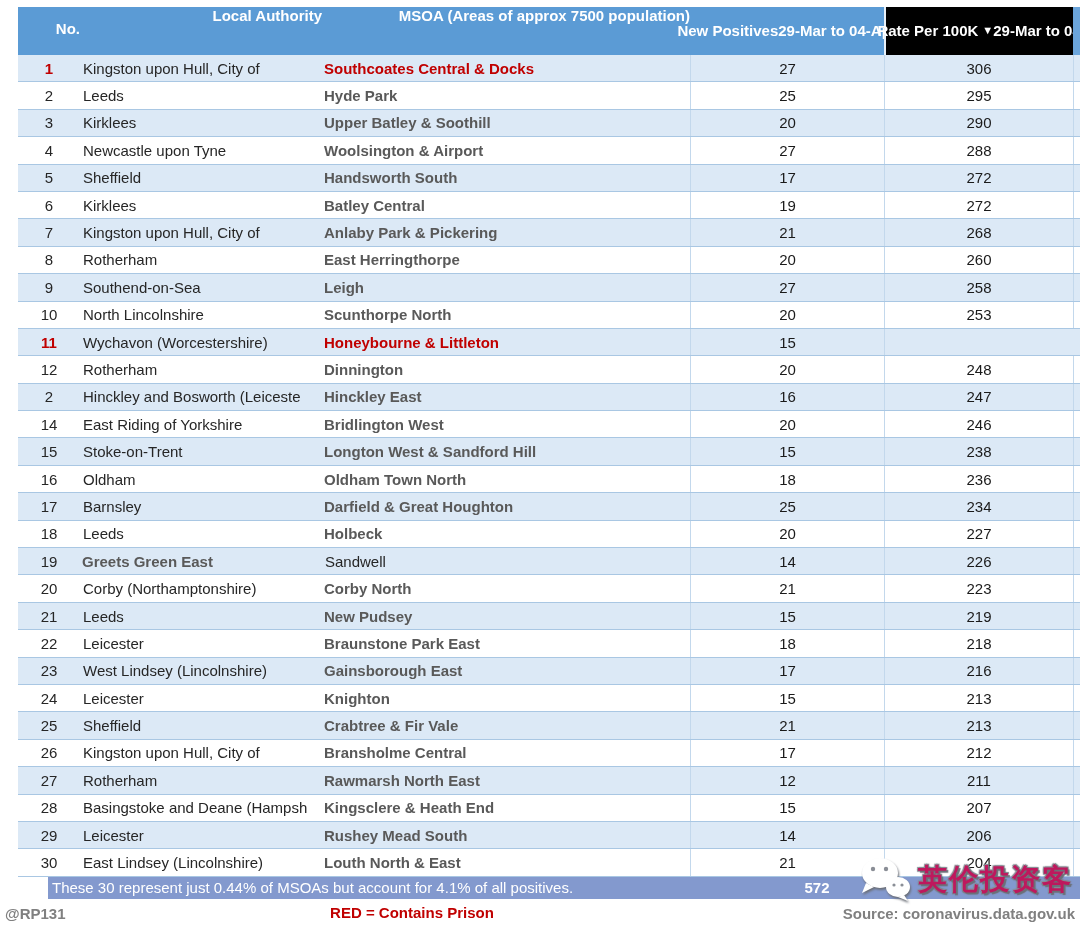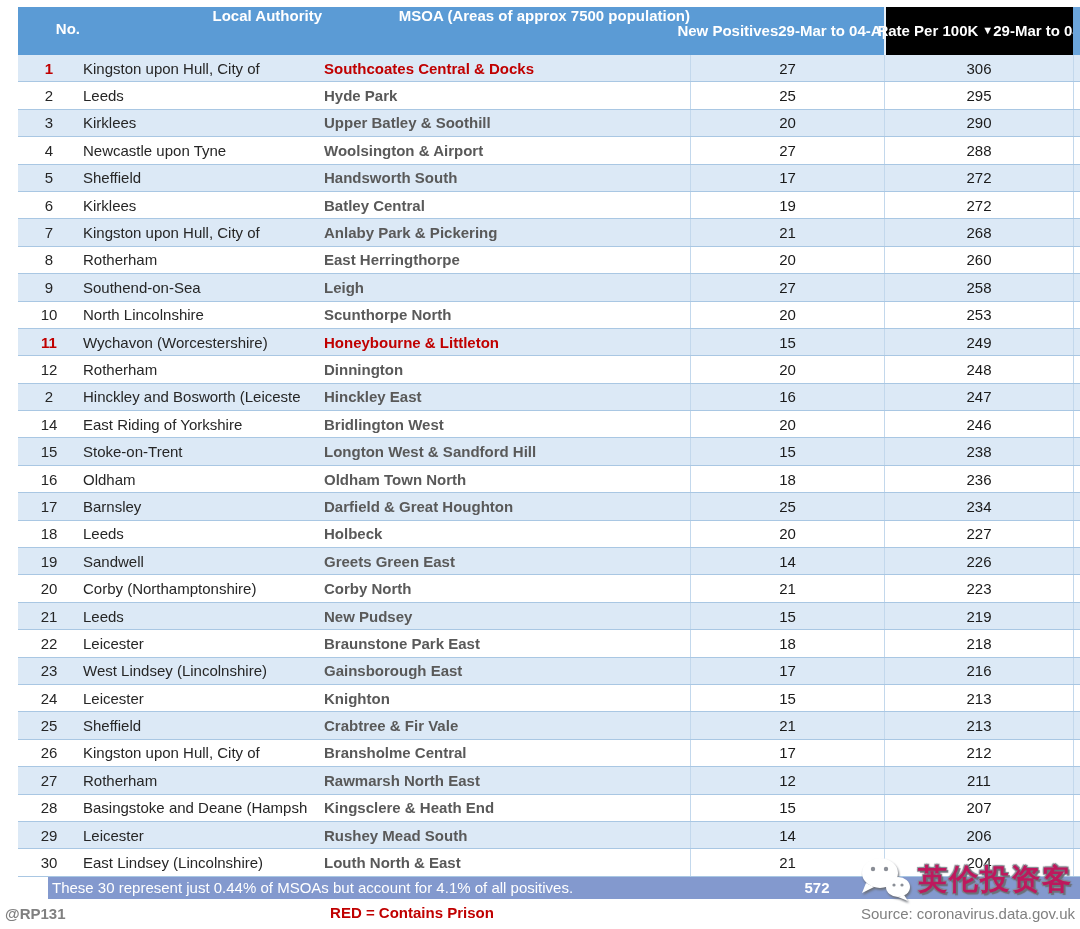--- a/index.html
+++ b/index.html
@@ -47,21 +47,21 @@
     align-items:center;
     margin-left:30px;
   }
   .tfoot .fcell{display:flex;align-items:center;height:100%;white-space:nowrap;overflow:hidden;}
   .f-note{grid-column:1 / span 3;padding-left:4px;}
   .f-total{justify-content:center;font-weight:bold;}
   
   .bottom-bar{position:absolute;left:0;top:899px;width:1080px;height:30px;background:#ffffff;font-size:15px;}
   .handle{position:absolute;left:5px;top:6px;color:#808080;font-weight:bold;}
   .legend-red{position:absolute;left:412px;top:5px;transform:translateX(-50%);color:#C00000;font-weight:bold;}
-  .source{position:absolute;right:5px;top:6px;color:#808080;font-weight:normal;}
+  .source{position:absolute;right:5px;top:6px;color:#808080;font-weight:bold;}
   
   .watermark{
     position:absolute;left:860px;top:856px;width:215px;height:48px;
     display:flex;align-items:center;z-index:5;pointer-events:none;
   }
   .wm-text{
     color:#be185d;font-size:29px;font-weight:bold;letter-spacing:2px;white-space:nowrap;
     text-shadow:2px 2px 1px #6b6f77,-1px -1px 1px #8a8e96,1px -1px 1px #7a7e86,-1px 1px 1px #7a7e86;
   }
   .wm-icon{margin-right:6px;flex:0 0 auto;filter:drop-shadow(1px 2px 1px #6b6f77);}
@@ -171,21 +171,20 @@
         <div class="cell c-msoa">Scunthorpe North</div>
         <div class="cell c-np">20</div>
         <div class="cell c-rate">253</div>
         <div class="cell c-strip"></div>
       </div>
       <div class="grid-row trow shaded red-row">
         <div class="cell c-no">11</div>
         <div class="cell c-la">Wychavon (Worcestershire)</div>
         <div class="cell c-msoa">Honeybourne &amp; Littleton</div>
         <div class="cell c-np">15</div>
-        <div class="cell c-rate">249</div>
         <div class="cell c-strip"></div>
       </div>
       <div class="grid-row trow">
         <div class="cell c-no">12</div>
         <div class="cell c-la">Rotherham</div>
         <div class="cell c-msoa">Dinnington</div>
         <div class="cell c-np">20</div>
         <div class="cell c-rate">248</div>
         <div class="cell c-strip"></div>
       </div>
@@ -232,22 +231,22 @@
       <div class="grid-row trow">
         <div class="cell c-no">18</div>
         <div class="cell c-la">Leeds</div>
         <div class="cell c-msoa">Holbeck</div>
         <div class="cell c-np">20</div>
         <div class="cell c-rate">227</div>
         <div class="cell c-strip"></div>
       </div>
       <div class="grid-row trow shaded">
         <div class="cell c-no">19</div>
+        <div class="cell c-msoa">Greets Green East</div>
         <div class="cell c-la">Sandwell</div>
-        <div class="cell c-msoa">Greets Green East</div>
         <div class="cell c-np">14</div>
         <div class="cell c-rate">226</div>
         <div class="cell c-strip"></div>
       </div>
       <div class="grid-row trow">
         <div class="cell c-no">20</div>
         <div class="cell c-la">Corby (Northamptonshire)</div>
         <div class="cell c-msoa">Corby North</div>
         <div class="cell c-np">21</div>
         <div class="cell c-rate">223</div>

